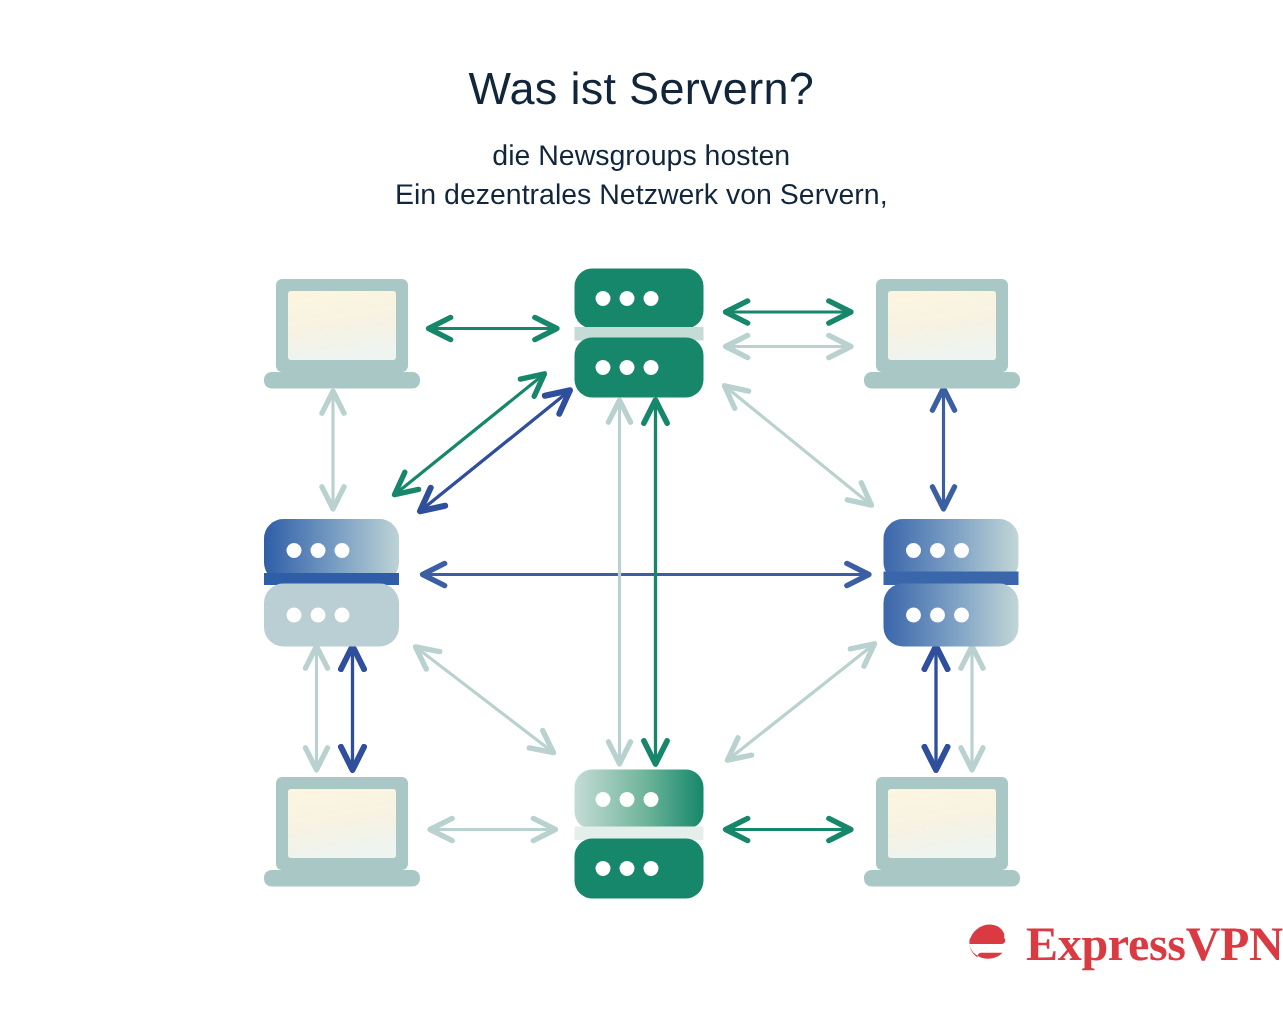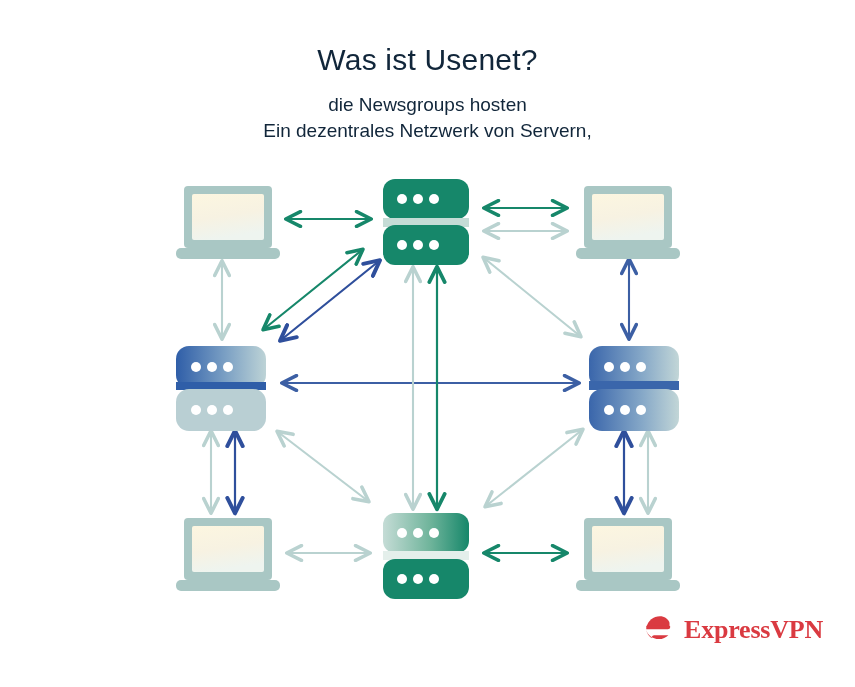--- a/index.html
+++ b/index.html
@@ -61,34 +61,34 @@
     align-items: center;
     gap: 9px;
   }
   .brand-mark {
     width: 34px;
     height: 34px;
     display: block;
   }
   .brand-word {
     font-family: "Liberation Serif", serif;
-    font-size: 26px;
+    font-size: 32px;
     font-weight: 700;
     color: #da3a41;
     letter-spacing: -0.2px;
     line-height: 25px;
   }
 </style>
 </head>
 <body>
 
 <div class="canvas">
 
   <div class="heading">
-    <h1 class="title">Was ist Usenet?</h1>
+    <h1 class="title">Was ist Servern?</h1>
     <p class="subtitle">
       <span class="ln">die Newsgroups hosten</span>
       <span class="ln">Ein dezentrales Netzwerk von Servern,</span>
     </p>
   </div>
 
   <svg class="diagram" viewBox="0 0 855 687" width="855" height="687" xmlns="http://www.w3.org/2000/svg">
     <defs>
       <linearGradient id="gradScreen" x1="0" y1="0" x2="0.25" y2="1">
         <stop offset="0%" stop-color="#fcf6e0"></stop>

